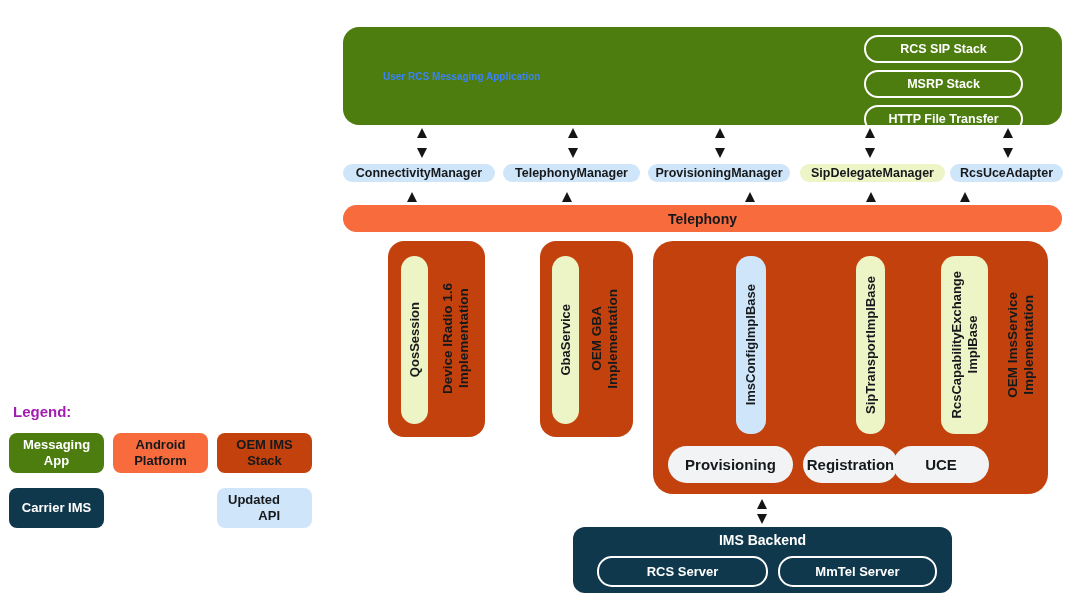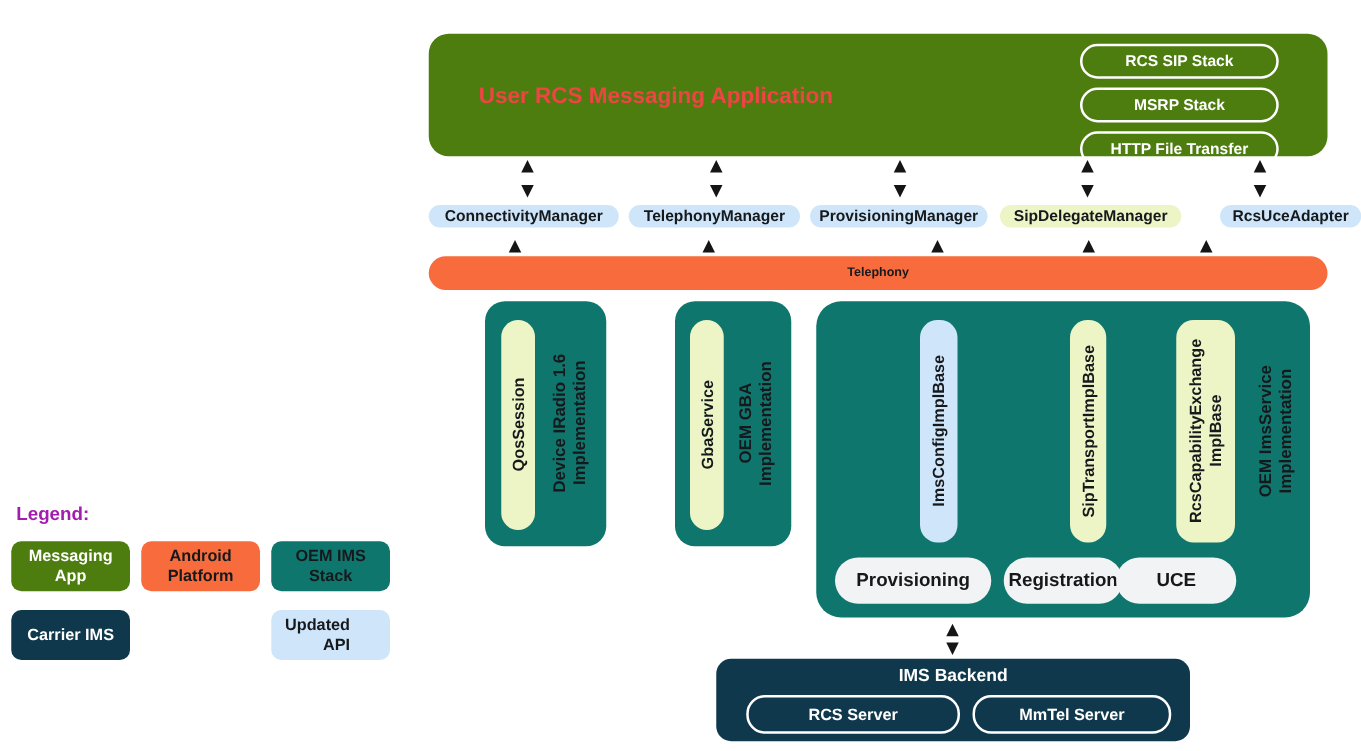--- a/index.html
+++ b/index.html
@@ -8,46 +8,46 @@
     font-family:"Liberation Sans","DejaVu Sans",sans-serif;
     font-weight:700; color:#16191c; background:#ffffff;
   }
   .abs { position:absolute; }
   .ctr { display:flex; align-items:center; justify-content:center; }
   .ml  { white-space:pre-line; }
 
   
   .bg-blue    { background:#4d7c0f; }
   .bg-orange  { background:#F76B3C; }
-  .bg-green   { background:#0f766e; }
+  .bg-green   { background:#c2410c; }
   .bg-navy    { background:#10384C; }
   .bg-lblue   { background:#CFE6FA; }
   .bg-pyellow { background:#EDF4C6; }
   .bg-gray    { background:#F1F3F4; }
   .tx-white   { color:#ffffff; }
 
   
   .app-box { left:343px; top:27px; width:719px; height:98px; border-radius:16px; }
   .app-title { left:383px; top:27px; height:98px; display:flex; align-items:center;
-               color:#ef4444; font-size:18px; }
+               color:#3b82f6; font-size:10px; }
   .stack-col { left:864px; top:35px; width:159px; display:flex; flex-direction:column; gap:7px; }
   .stack-pill { height:24px; border:2.5px solid #ffffff; border-radius:14px;
                 color:#fff; font-size:12.5px; }
 
   
   .tri { position:absolute; width:0; height:0;
          border-left:5px solid transparent; border-right:5px solid transparent; }
   .tri.up   { border-bottom:10px solid #151515; }
   .tri.down { border-top:10px solid #151515; }
 
   
   .mgr { top:164px; height:18px; border-radius:13px; font-size:12.5px; }
 
   
-  .telephony { left:343px; top:205px; width:719px; height:27px; border-radius:14px; font-size:10px; }
+  .telephony { left:343px; top:205px; width:719px; height:27px; border-radius:14px; font-size:14px; }
 
   
   .oem { top:241px; height:196px; border-radius:16px; }
   .big-oem { left:653px; top:241px; width:395px; height:253px; border-radius:20px; }
 
   .v { writing-mode:vertical-rl; transform:rotate(180deg); white-space:pre-line;
        text-align:center; line-height:1.2; }
   .vpill { border-radius:14px; font-size:13px; }
   .vimpl { font-size:13.5px; }
 
@@ -85,21 +85,21 @@
   <i class="tri down" style="left:715px;top:148px"></i>
   <i class="tri up" style="left:865px;top:128px"></i>
   <i class="tri down" style="left:865px;top:148px"></i>
   <i class="tri up" style="left:1003px;top:128px"></i>
   <i class="tri down" style="left:1003px;top:148px"></i>
 
   <div class="abs ctr mgr bg-lblue" style="left:343px;width:152px">ConnectivityManager</div>
   <div class="abs ctr mgr bg-lblue" style="left:503px;width:137px">TelephonyManager</div>
   <div class="abs ctr mgr bg-lblue" style="left:648px;width:142px">ProvisioningManager</div>
   <div class="abs ctr mgr bg-pyellow" style="left:800px;width:145px">SipDelegateManager</div>
-  <div class="abs ctr mgr bg-lblue" style="left:976px;width:113px">RcsUceAdapter</div>
+  <div class="abs ctr mgr bg-lblue" style="left:950px;width:113px">RcsUceAdapter</div>
 
   <i class="tri up" style="left:407px;top:192px"></i>
   <i class="tri up" style="left:562px;top:192px"></i>
   <i class="tri up" style="left:745px;top:192px"></i>
   <i class="tri up" style="left:866px;top:192px"></i>
   <i class="tri up" style="left:960px;top:192px"></i>
 
   <div class="abs ctr telephony bg-orange">Telephony</div>
 
   <i class="tri down" style="left:408px;top:245px"></i>

